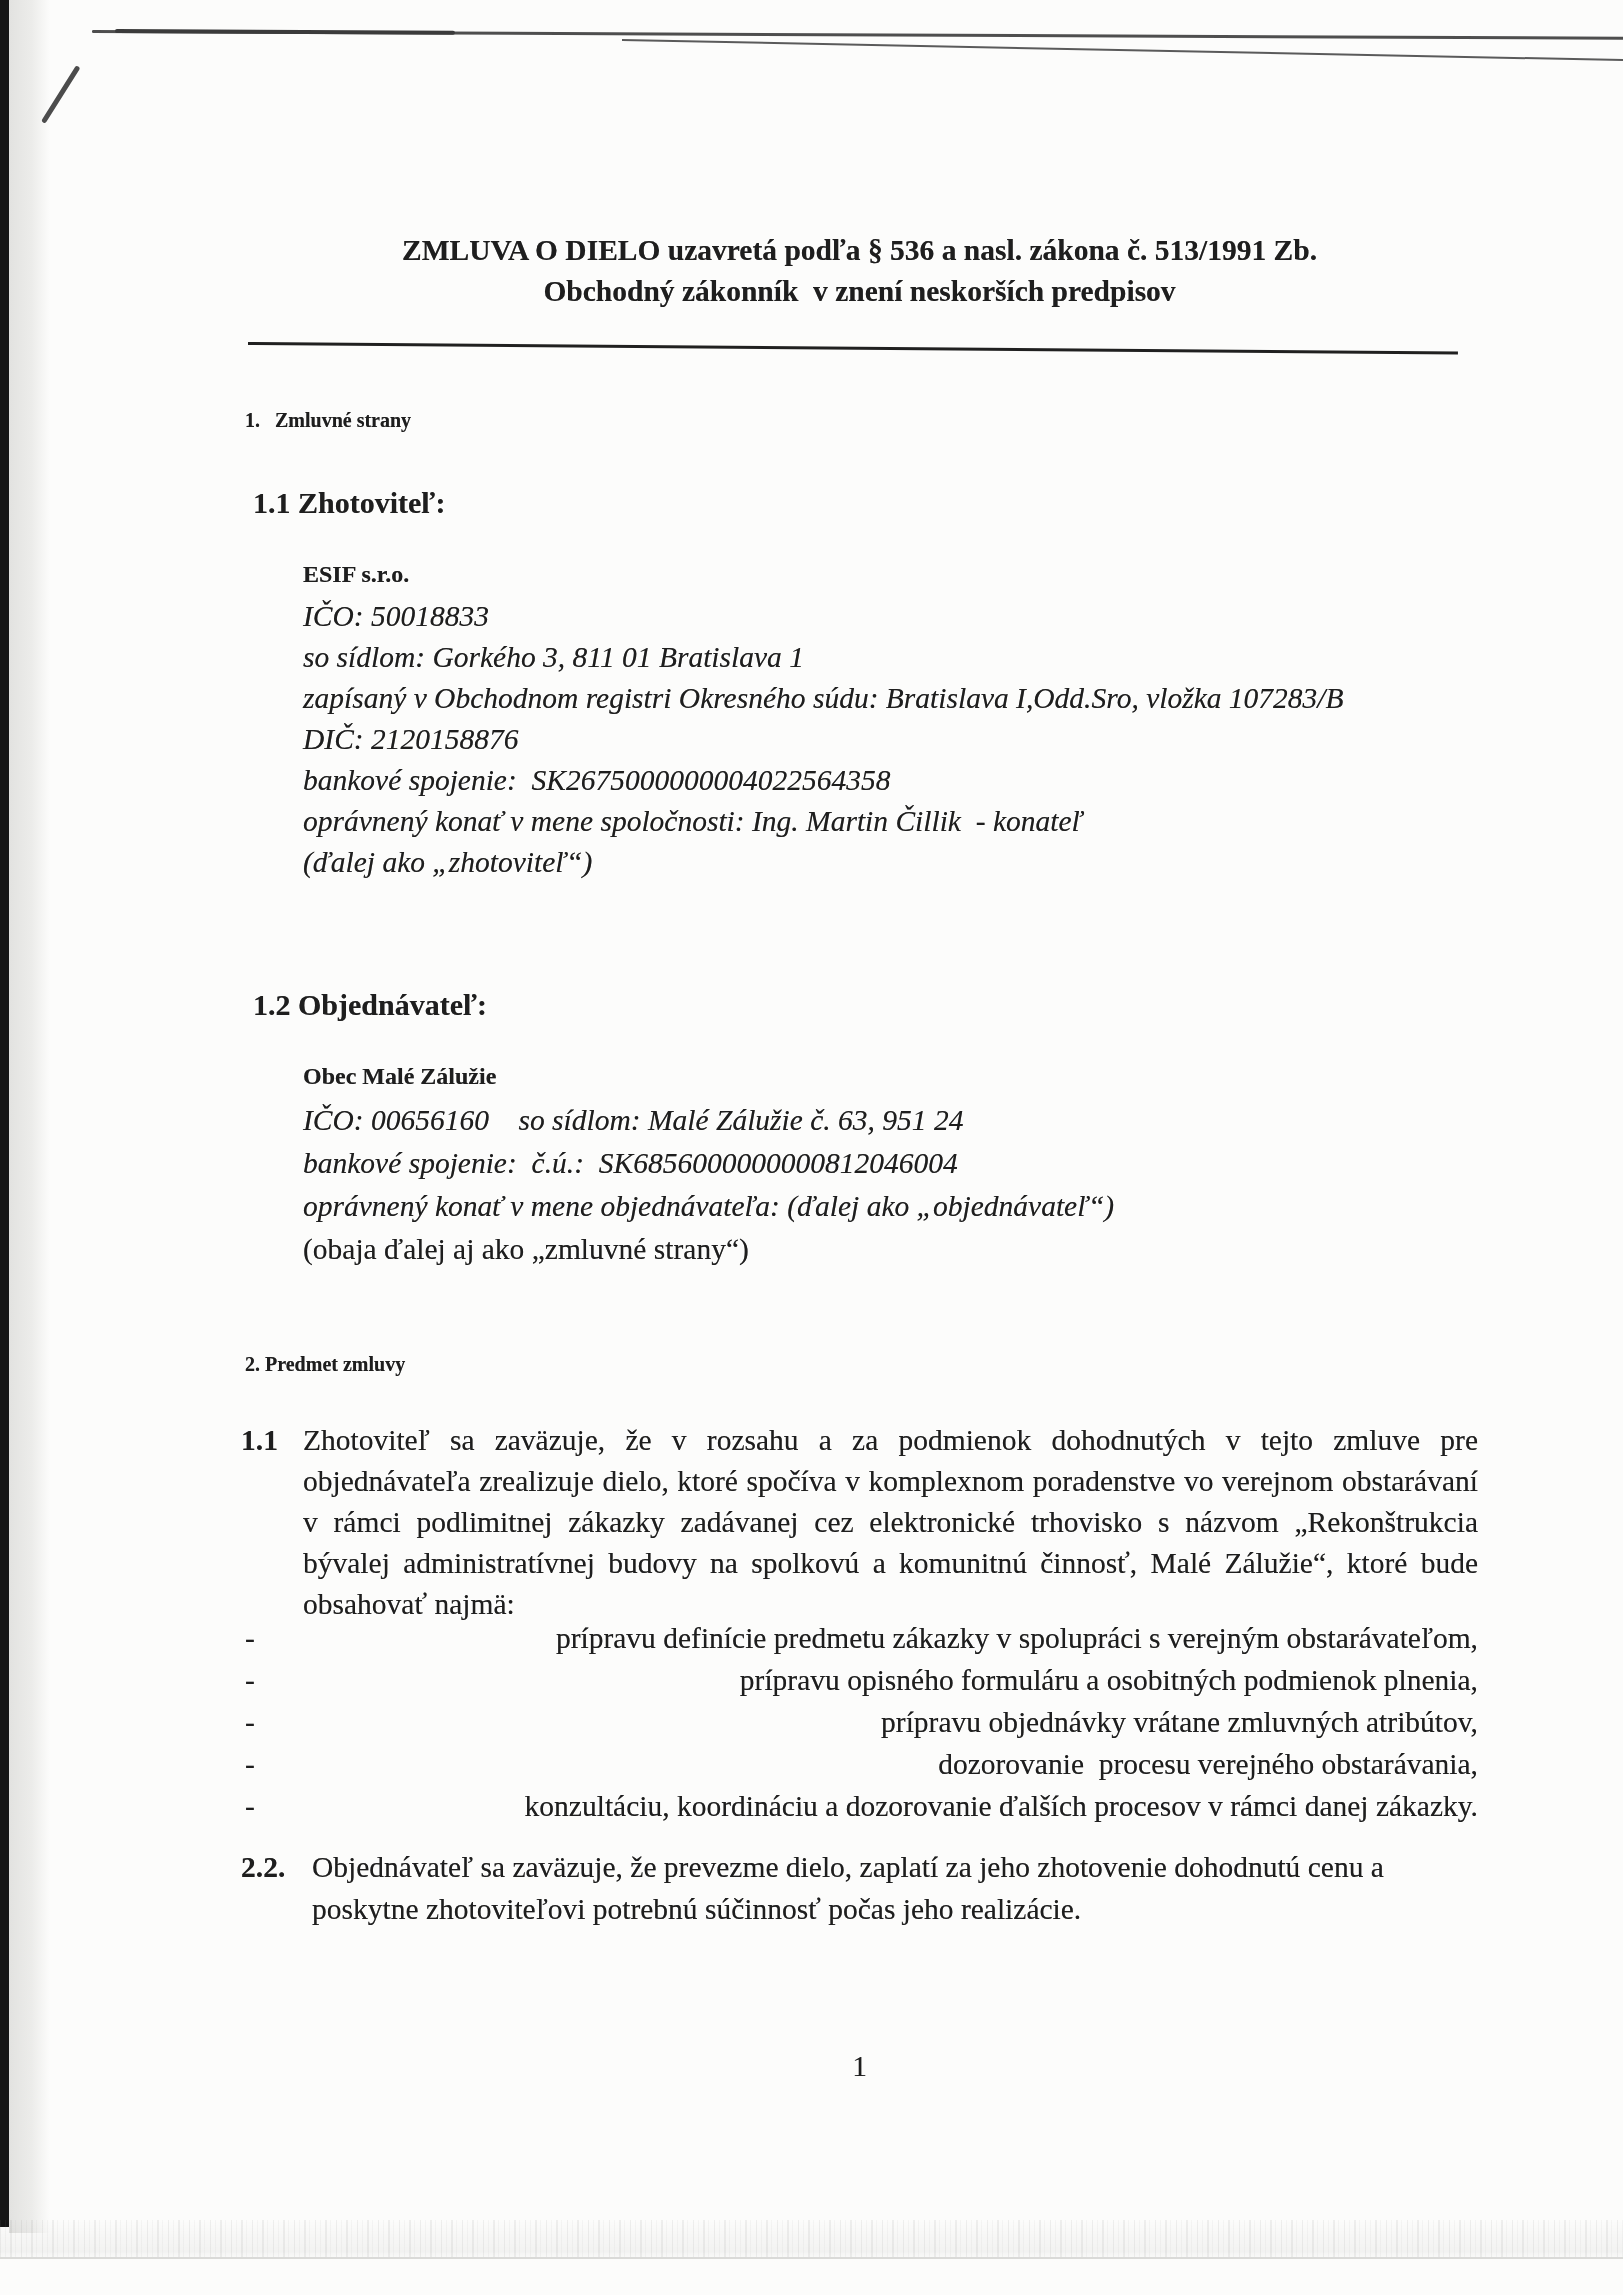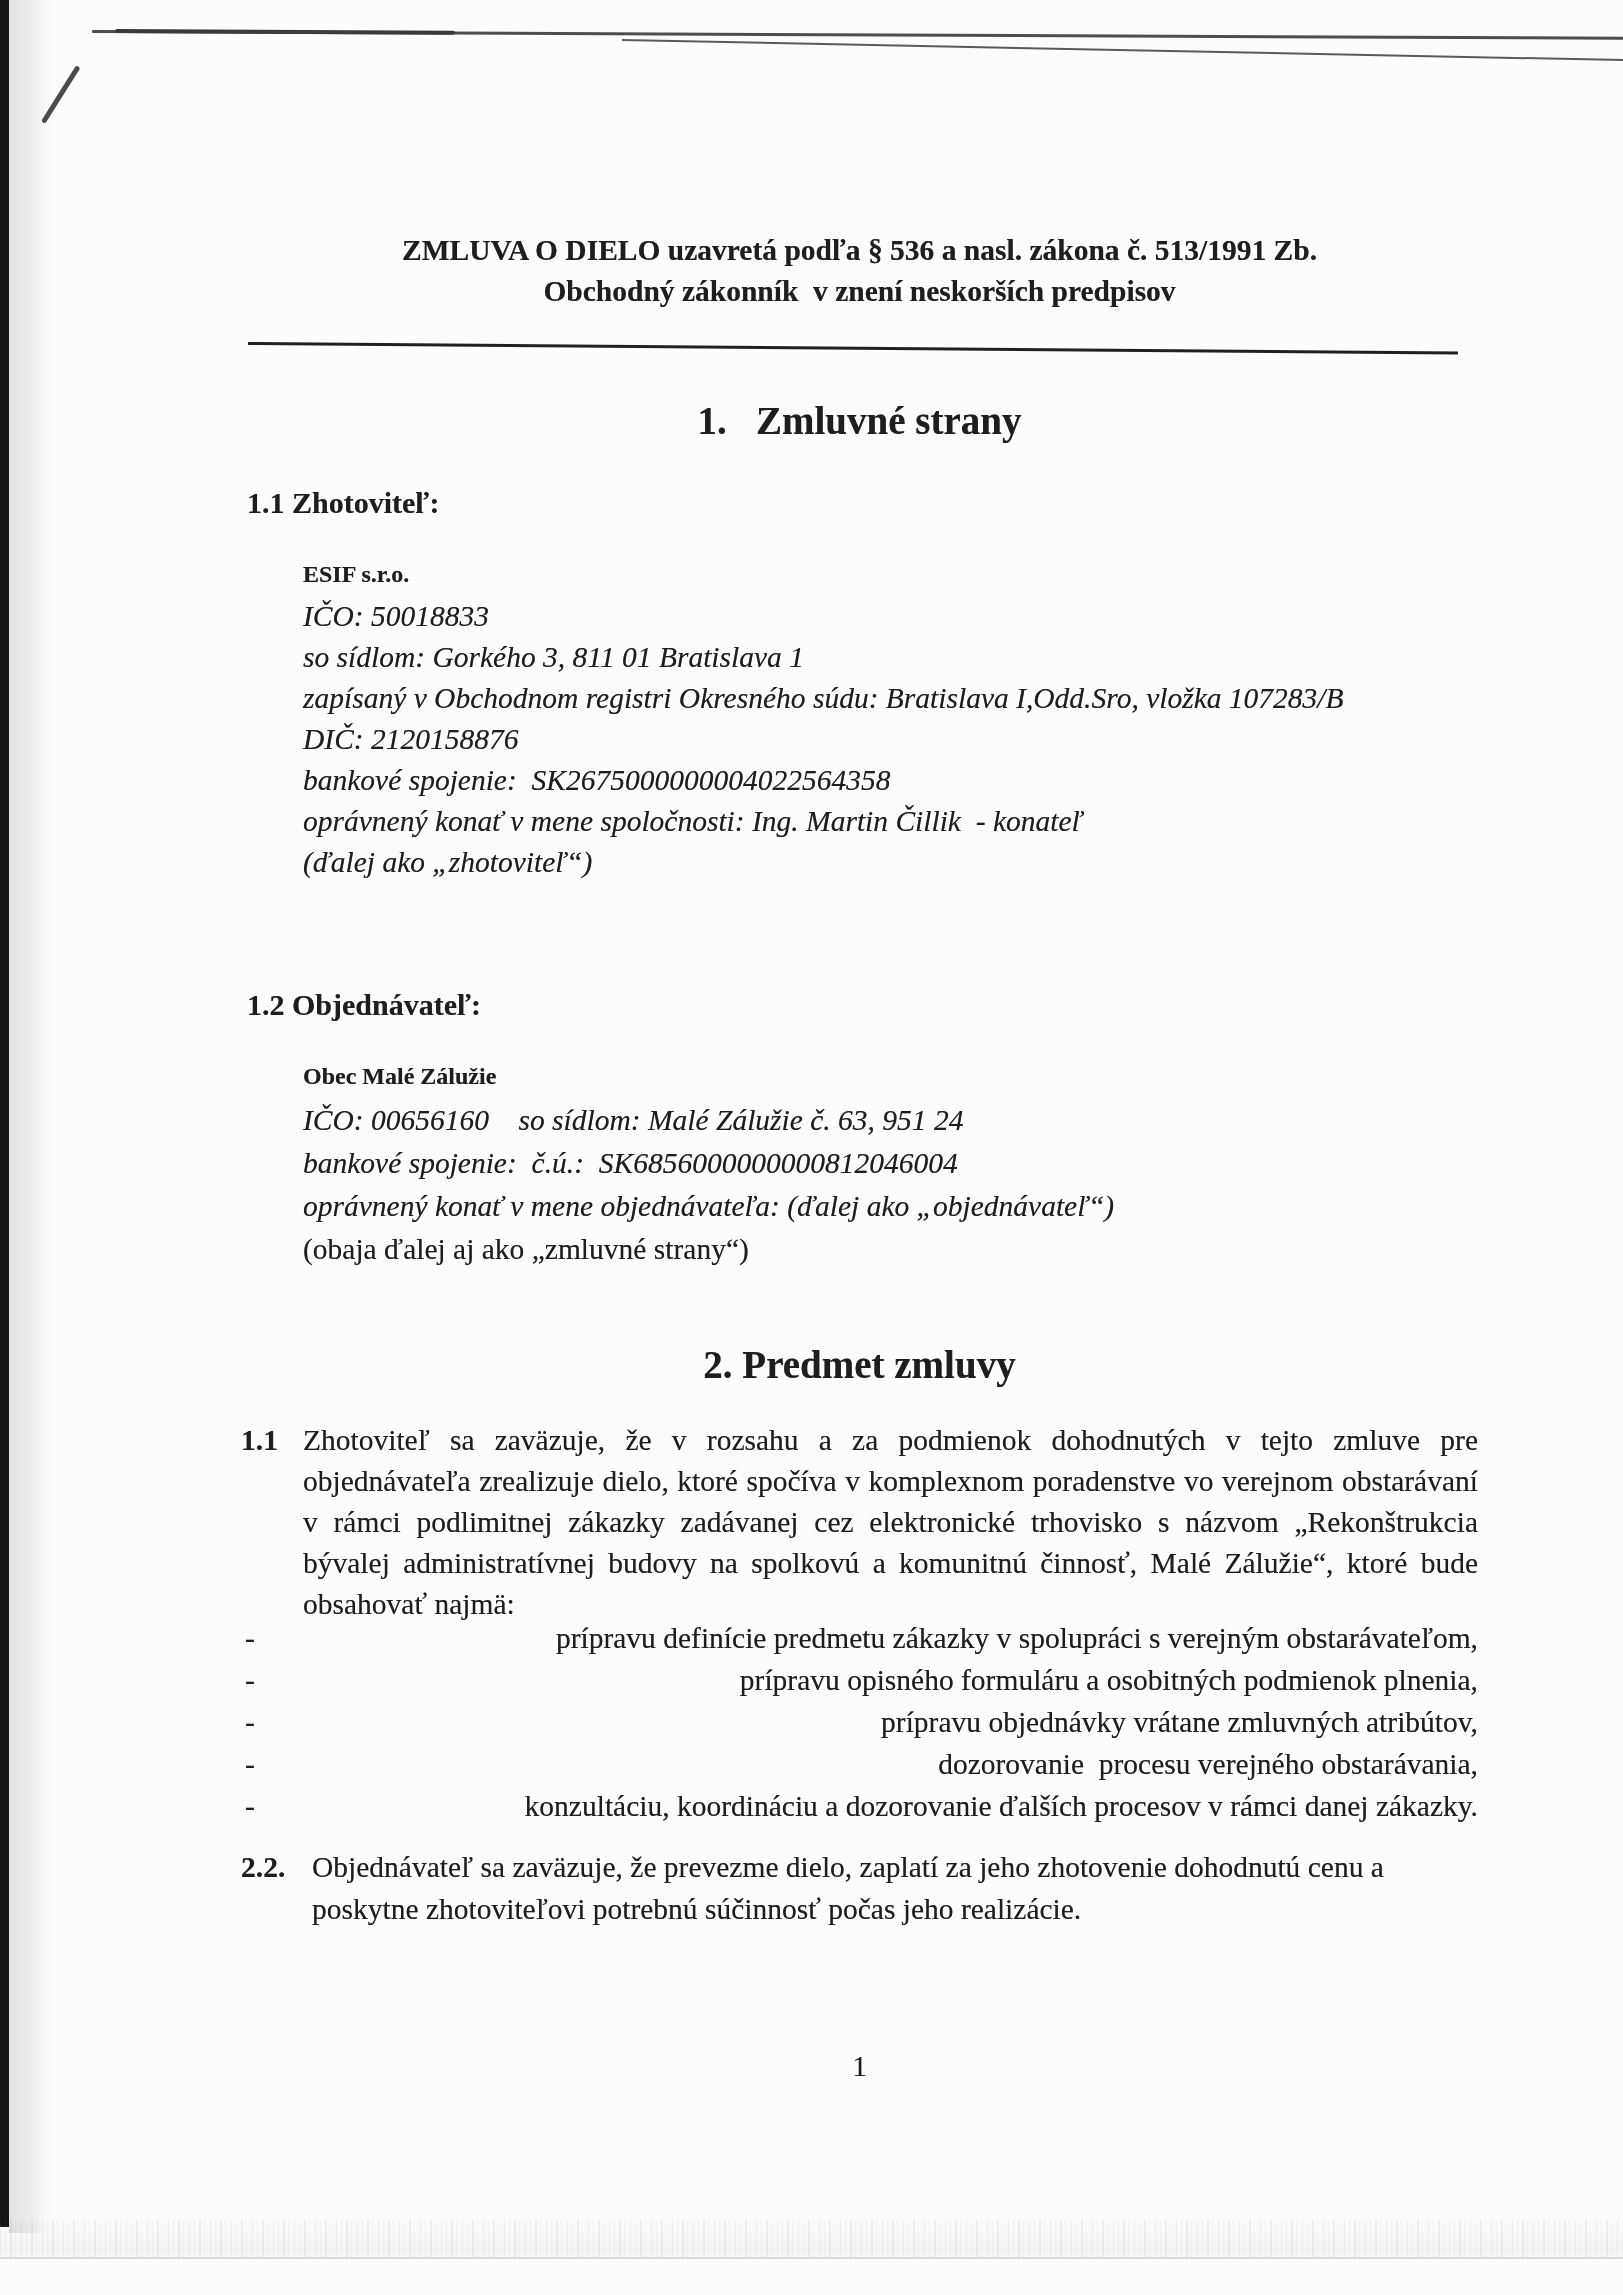--- a/index.html
+++ b/index.html
@@ -29,23 +29,23 @@
       linear-gradient(to bottom,rgba(0,0,0,0) 0%,rgba(0,0,0,0.04) 85%,rgba(0,0,0,0.01) 100%);
     filter:blur(0.7px);}
   .bottom-edge{position:absolute;left:0;top:2257px;width:1624px;height:2px;background:#dadad8;}
   
   .content{position:absolute;left:241px;top:0;width:1237px;font-size:29.5px;line-height:41px;
     text-shadow:0 0 0.4px rgba(25,25,25,0.55);}
   .content [data-bind]{white-space:pre-wrap;}
   .title{margin-top:230px;text-align:center;font-weight:bold;}
   .rule{margin-top:29.5px;margin-left:6.5px;width:1210px;height:3.3px;background:#202020;
     transform-origin:left center;transform:rotate(0.45deg);}
-  .h-center{margin:4px;margin-top:55px;text-align:center;font-weight:bold;font-size:39px;line-height:41px;}
+  .h-center{margin:4px;margin-top:55px;font-weight:bold;font-size:20px;line-height:41px;}
   .h-center.s2{margin-top:73px;}
-  .h-sub{margin:6px;font-weight:bold;font-size:30px;line-height:41px;}
+  .h-sub{margin:12px;font-weight:bold;font-size:30px;line-height:41px;}
   .h-sub.s11{margin-top:41px;}
   .h-sub.s12{margin-top:101px;}
   .block{padding-left:62px;line-height:41px;}
   .company{margin-top:31px;padding-left:62px;font-weight:bold;font-size:24px;line-height:41px;}
   .details1{margin-top:1.3px;}
   .details2{margin-top:2px;line-height:43px;}
   .it{font-style:italic;}
   .num-para{position:relative;margin-top:35px;padding-left:62px;line-height:41px;}
   .num-para .ptext{text-align:justify;}
   .num{position:absolute;left:0;top:0;font-weight:bold;}

